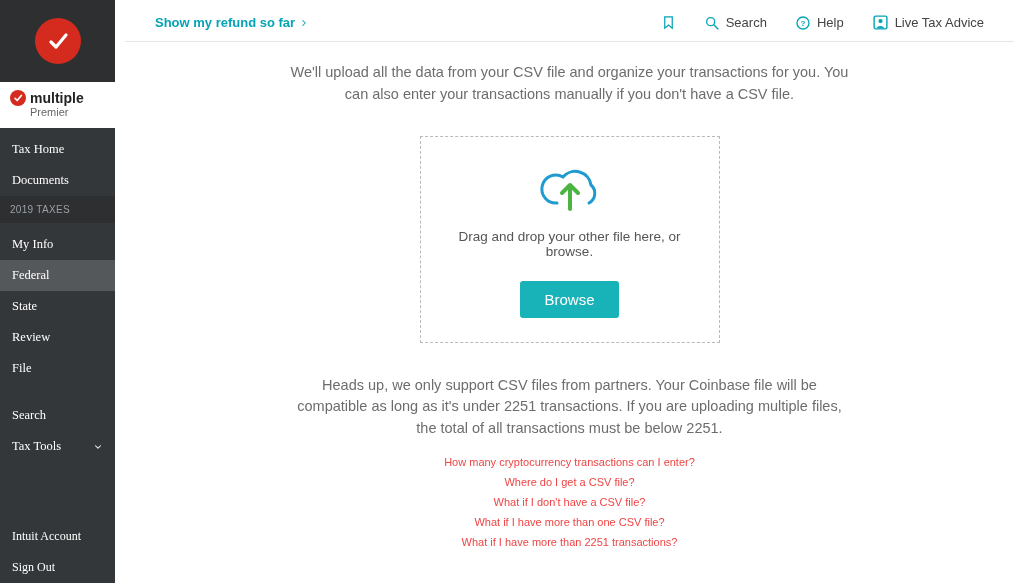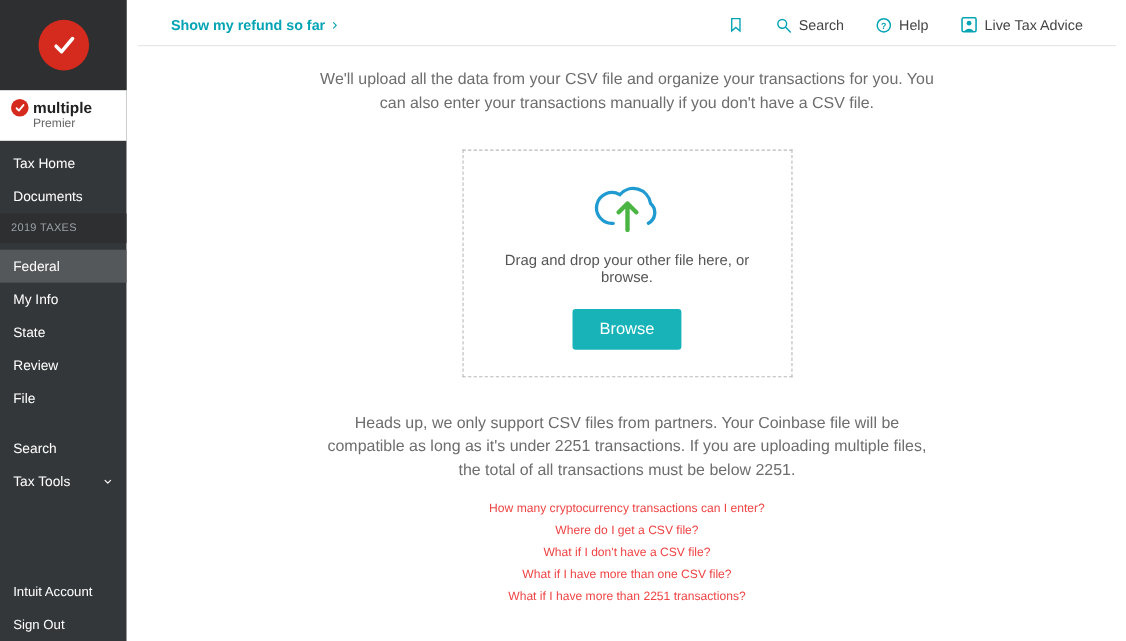--- a/index.html
+++ b/index.html
@@ -10,21 +10,21 @@
   .sidebar { width: 115px; background: #34373a; color: #fff; display: flex; flex-direction: column; font-size: 12px; }
   .logo-block { background: #2d2f31; height: 82px; display: flex; align-items: center; justify-content: center; }
   .logo-circle { width: 46px; height: 46px; border-radius: 50%; background: #d52b1e; display: flex; align-items: center; justify-content: center; }
   .brand-block { background: #fff; color: #222; padding: 8px 10px 10px 10px; }
   .brand-row { display: flex; align-items: center; gap: 4px; }
   .brand-check { width: 16px; height: 16px; border-radius: 50%; background: #d52b1e; display: flex; align-items: center; justify-content: center; }
   .brand-name { font-weight: 600; font-size: 14px; }
   .brand-sub { font-size: 11px; color: #666; margin-left: 20px; }
 
   .nav-group { padding-top: 6px; }
-  .nav-item { padding: 8px 12px; cursor: pointer; font-size: 12.5px; }
+  .nav-item { padding: 8px 12px; cursor: pointer; font-size: 12.5px; font-family: Liberation Serif, serif; }
   .nav-header { padding: 8px 10px; font-size: 10px; color: #9aa0a6; letter-spacing: 0.3px; background: #2d2f31; }
   .nav-item.active { background: #55585b; }
   .nav-item.with-caret { display: flex; justify-content: space-between; align-items: center; }
 
   .sidebar-spacer { flex: 1; }
   .sidebar-bottom .nav-item { font-size: 12px; }
 
   
   .main { flex: 1; display: flex; flex-direction: column; overflow-y: auto; position: relative; }
   .topbar { display: flex; padding: 14px 30px 10px 30px; border-bottom: 1px solid #e5e5e5; margin: 0 10px; gap: 26px; }
@@ -76,22 +76,22 @@
   </div>
 
   <div class="nav-group">
     <div class="nav-item">Tax Home</div>
     <div class="nav-item">Documents</div>
   </div>
 
   <div class="nav-header">2019 TAXES</div>
 
   <div class="nav-group">
+    <div class="nav-item">My Info</div>
     <div class="nav-item active">Federal</div>
-    <div class="nav-item">My Info</div>
     <div class="nav-item">State</div>
     <div class="nav-item">Review</div>
     <div class="nav-item">File</div>
   </div>
 
   <div class="nav-group" style="margin-top:10px;">
     <div class="nav-item">Search</div>
     <div class="nav-item with-caret">
       <span>Tax Tools</span>
       <span>

